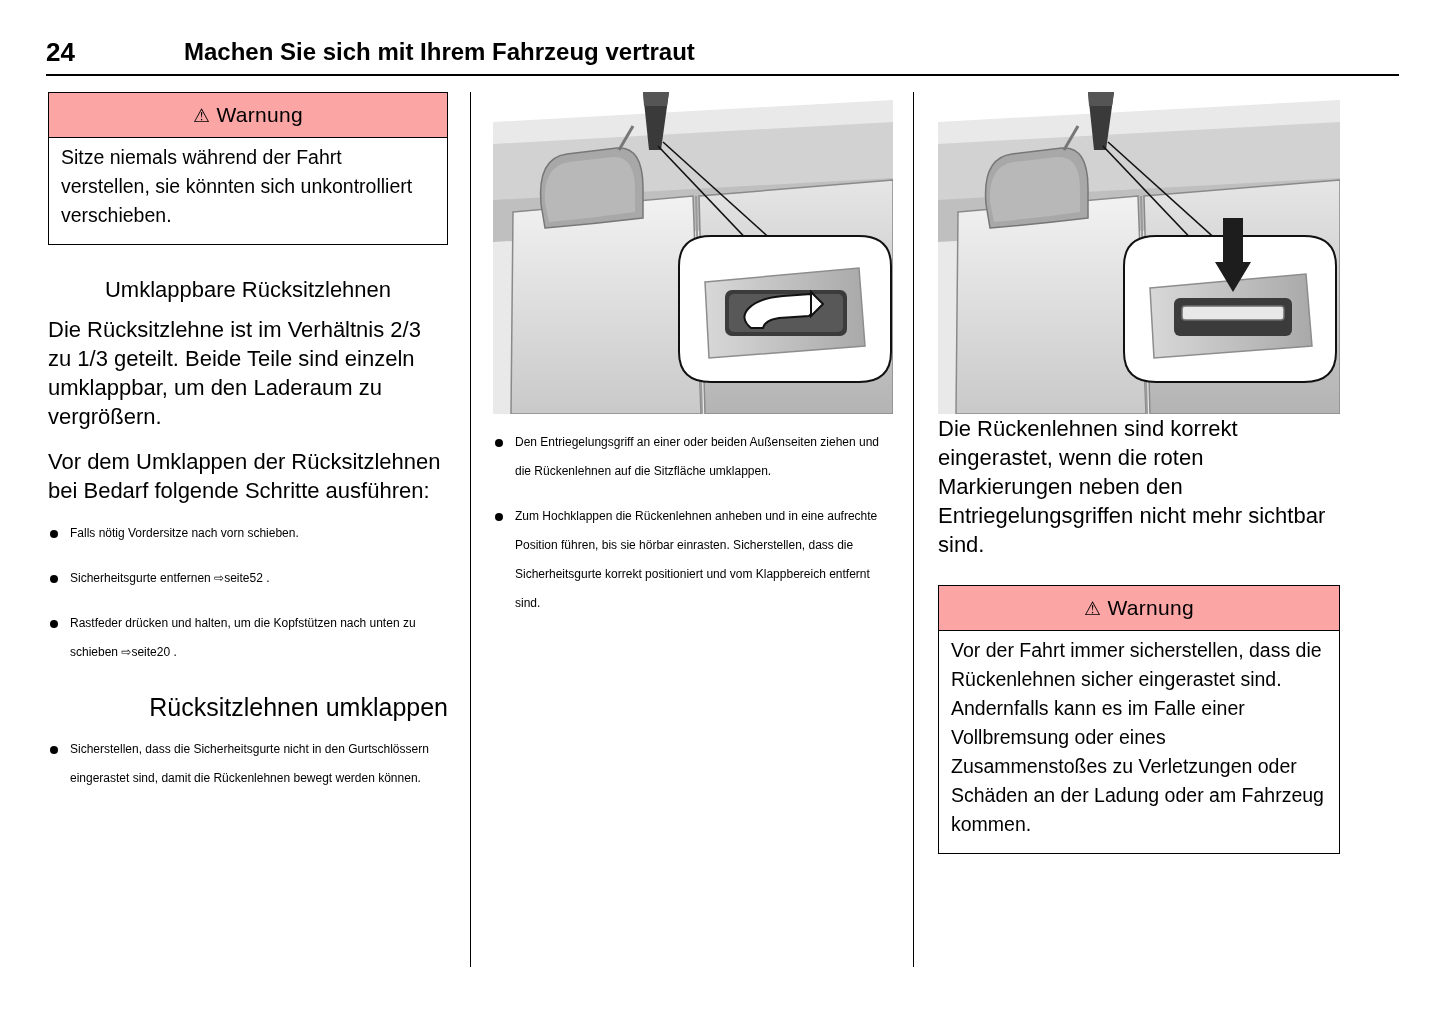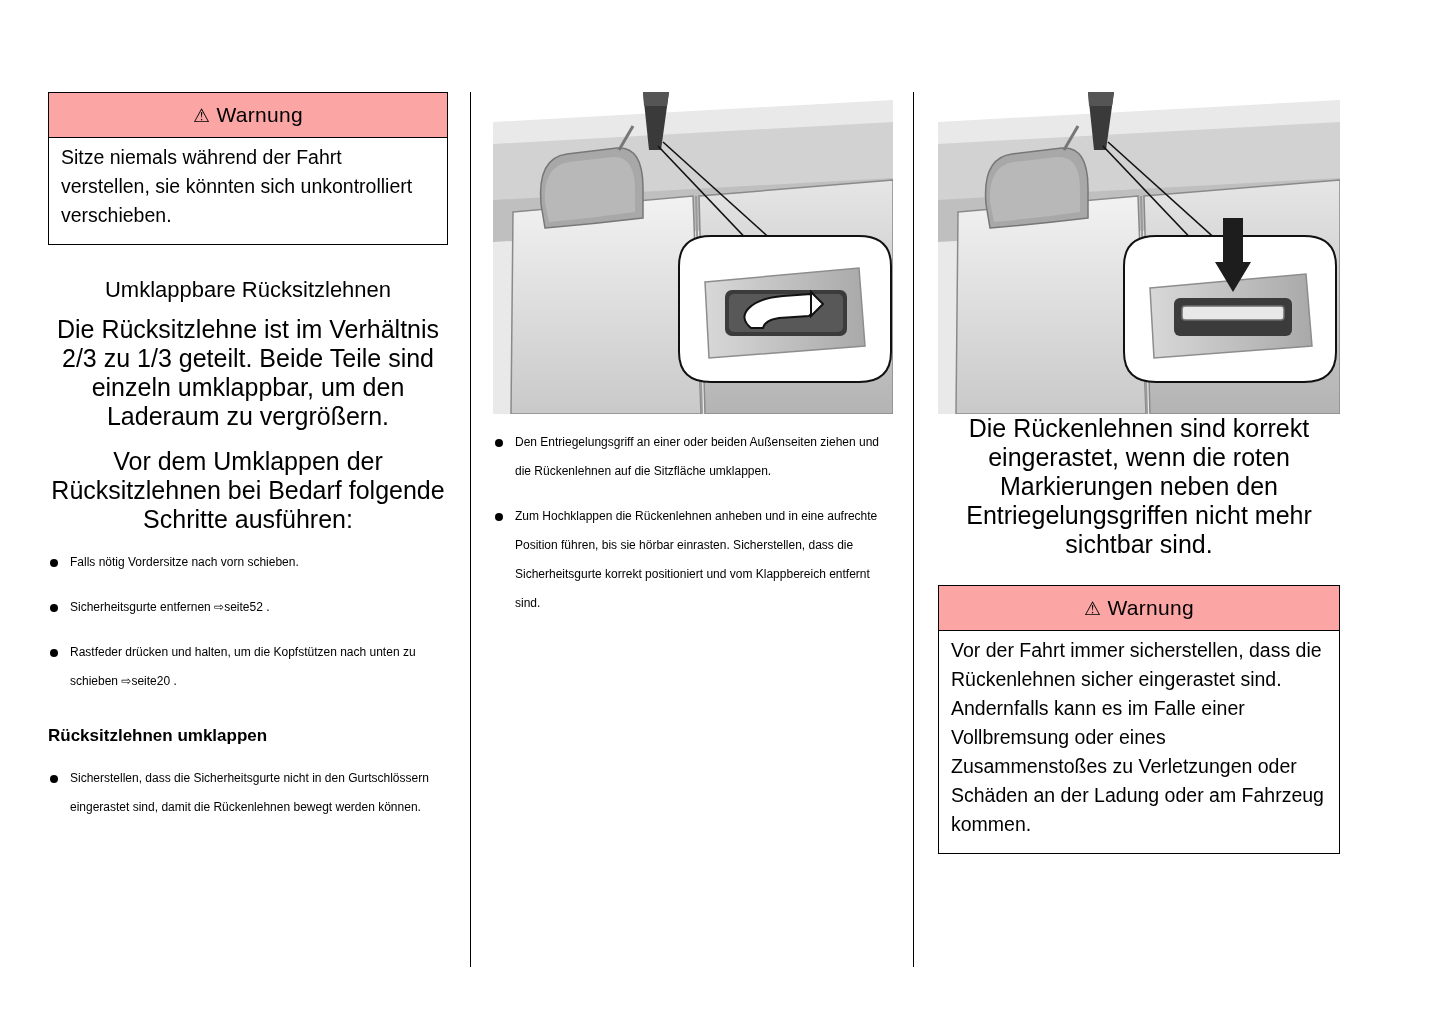--- a/index.html
+++ b/index.html
@@ -100,30 +100,30 @@
   }
 
   h2.section {
     font-size: 22px;
     font-weight: normal;
     margin: 30px 0 10px 0;
     line-height: 30px;
     text-align: center;
   }
   h3.subsection {
-    font-size: 17px;
-    font-weight: bold;
+    font-size: 25px;
+    font-weight: normal;
     margin: 26px 0 8px 0;
     line-height: 28px;
+    text-align: right;
   }
   p.para {
-    font-size: 25px;
+    font-size: 22px;
     line-height: 29px;
     margin: 0 0 0 0;
-    text-align: center;
   }
   p.para + p.para { margin-top: 16px; }
 
   ul.bullets {
     list-style: none;
     margin: 14px 0 0 0;
     padding: 0;
   }
   ul.bullets li {
     position: relative;
@@ -157,20 +157,25 @@
   .c2-text { margin-top: 22px; }
   .c3-text { margin-top: 26px; }
 
   .warn-box.c3 { margin-top: 26px; }
 </style>
 </head>
 <body>
 
 <div class="page">
 
+  <div class="header">
+    <div class="page-number">24</div>
+    <div class="chapter-title">Machen Sie sich mit Ihrem Fahrzeug vertraut</div>
+    <div class="header-rule"></div>
+  </div>
 
   <div class="col-sep one"></div>
   <div class="col-sep two"></div>
 
   <div class="col col1">
 
     <div class="warn-box">
       <div class="warn-head">
         <span class="tri">⚠</span><span>Warnung</span>
       </div>

